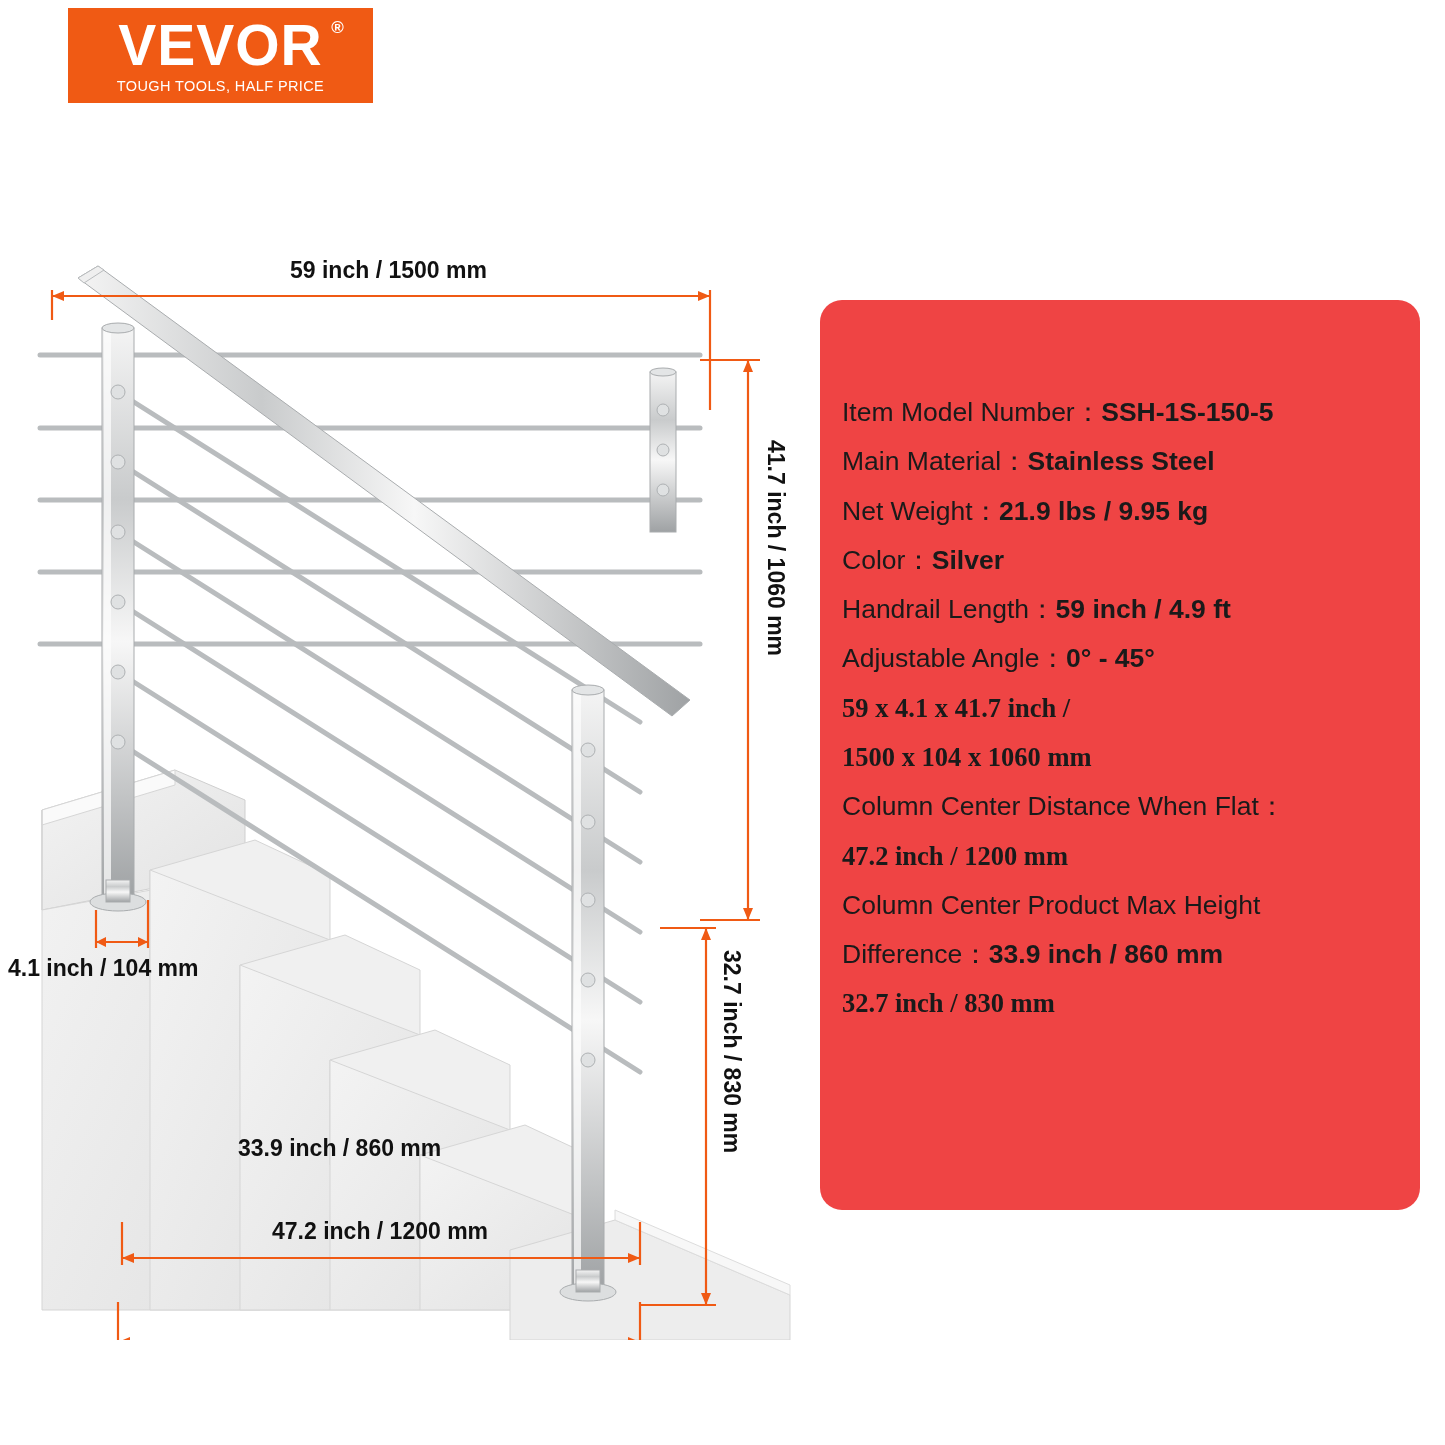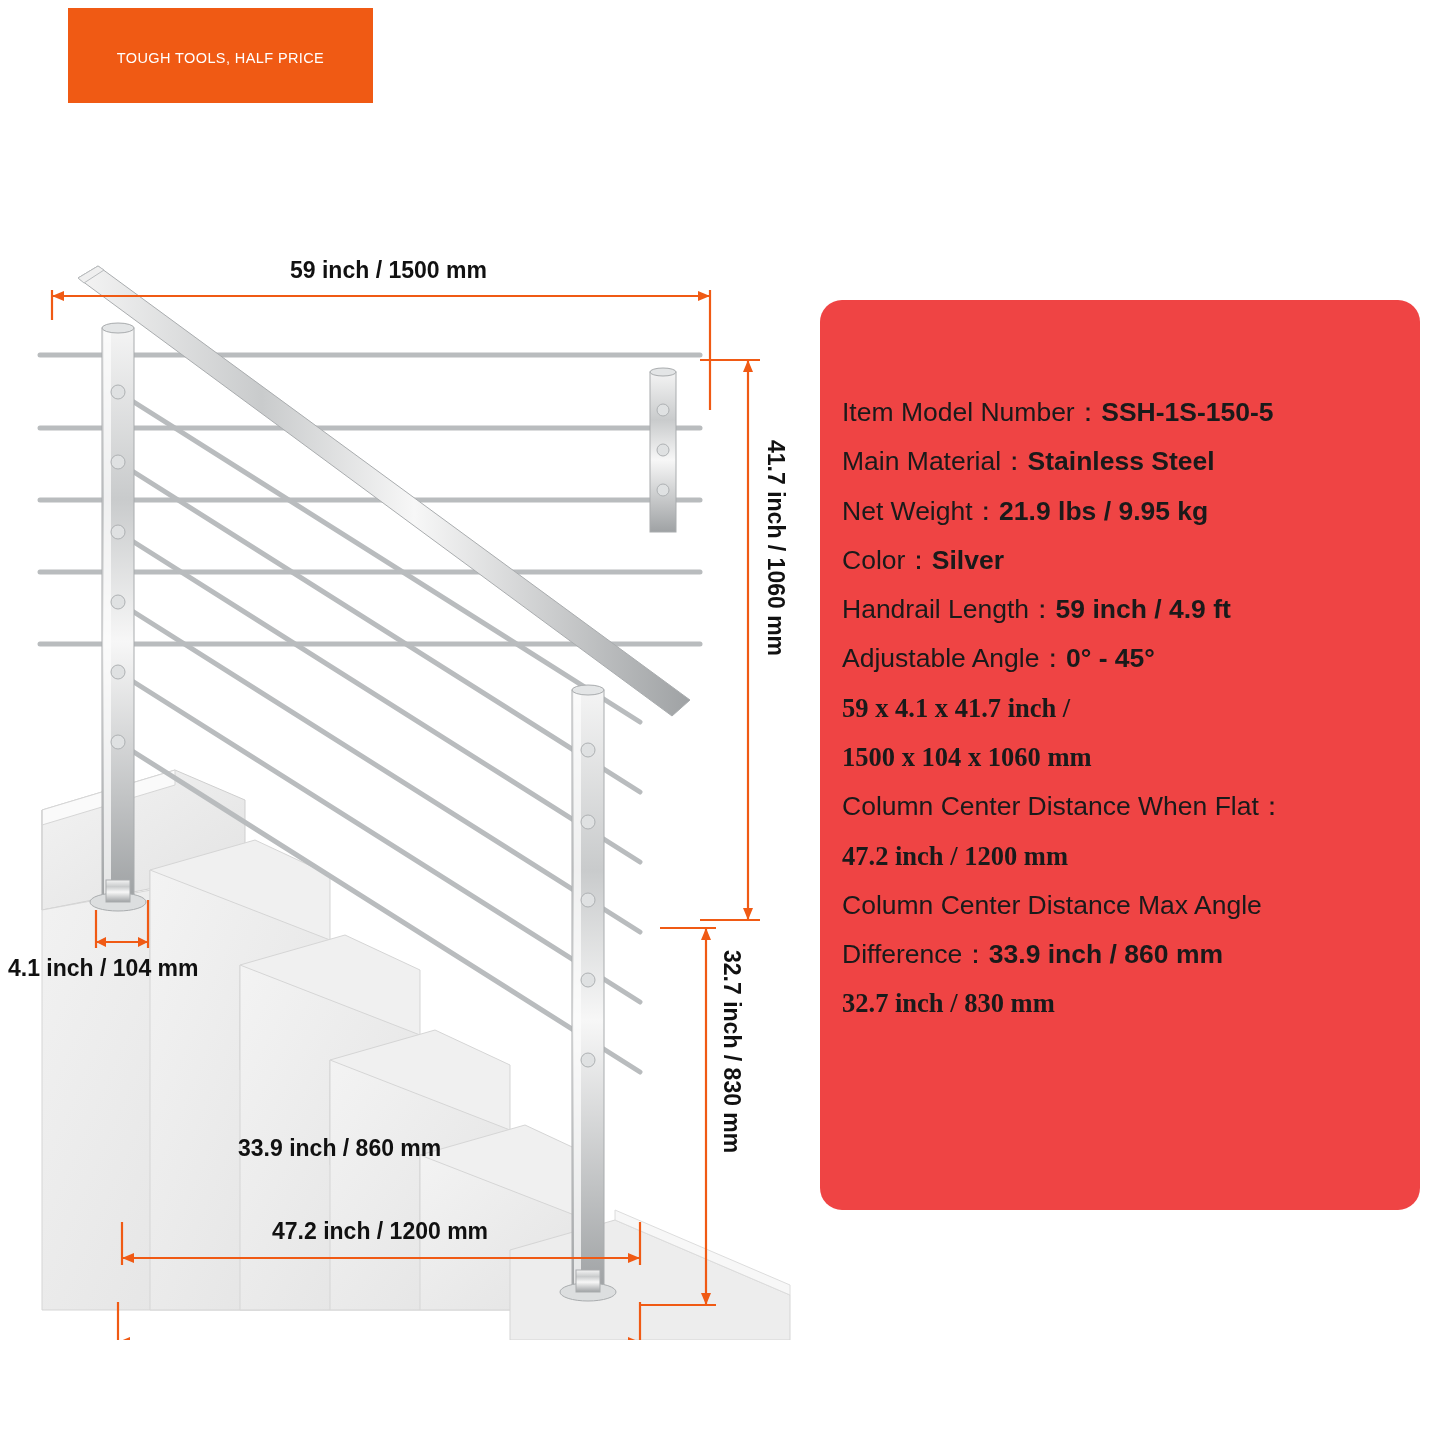--- a/index.html
+++ b/index.html
@@ -106,20 +106,24 @@
     font-size: 26.5px;
     line-height: 1.86;
     display: block;
     font-family: Liberation Serif, serif;
   }
 </style>
 </head>
 <body>
 
 <div class="logo-box">
+  <div class="logo-word">
+    <span>VEVOR</span>
+    <span class="logo-reg">®</span>
+  </div>
   <div class="logo-tag">TOUGH TOOLS, HALF PRICE</div>
 </div>
 
 <div class="diagram">
   <svg width="800" height="1230" viewBox="0 0 800 1230">
     <defs>
       <linearGradient id="steel" x1="0" y1="0" x2="0" y2="1">
         <stop offset="0%" stop-color="#f4f4f4"></stop>
         <stop offset="30%" stop-color="#c9cbcc"></stop>
         <stop offset="55%" stop-color="#f7f7f7"></stop>
@@ -284,19 +288,19 @@
     <li class="spec-row">
         <span class="spec-block-val">59 x 4.1 x 41.7 inch /</span>
       </li>
     <li class="spec-row">
         <span class="spec-block-val">1500 x 104 x 1060 mm</span>
       </li>
     <li class="spec-row"><span class="spec-key">Column Center Distance When Flat</span><span class="spec-sep">：</span></li>
     <li class="spec-row">
         <span class="spec-block-val">47.2 inch / 1200 mm</span>
       </li>
-    <li class="spec-row"><span class="spec-key">Column Center Distance Max Angle</span></li>
+    <li class="spec-row"><span class="spec-key">Column Center Product Max Height</span></li>
     <li class="spec-row"><span class="spec-key">Difference</span><span class="spec-sep">：</span><span class="spec-val">33.9 inch / 860 mm</span></li>
     <li class="spec-row">
         <span class="spec-block-val">32.7 inch / 830 mm</span>
       </li>
   </ul>
 </div>
 
 </body></html>

